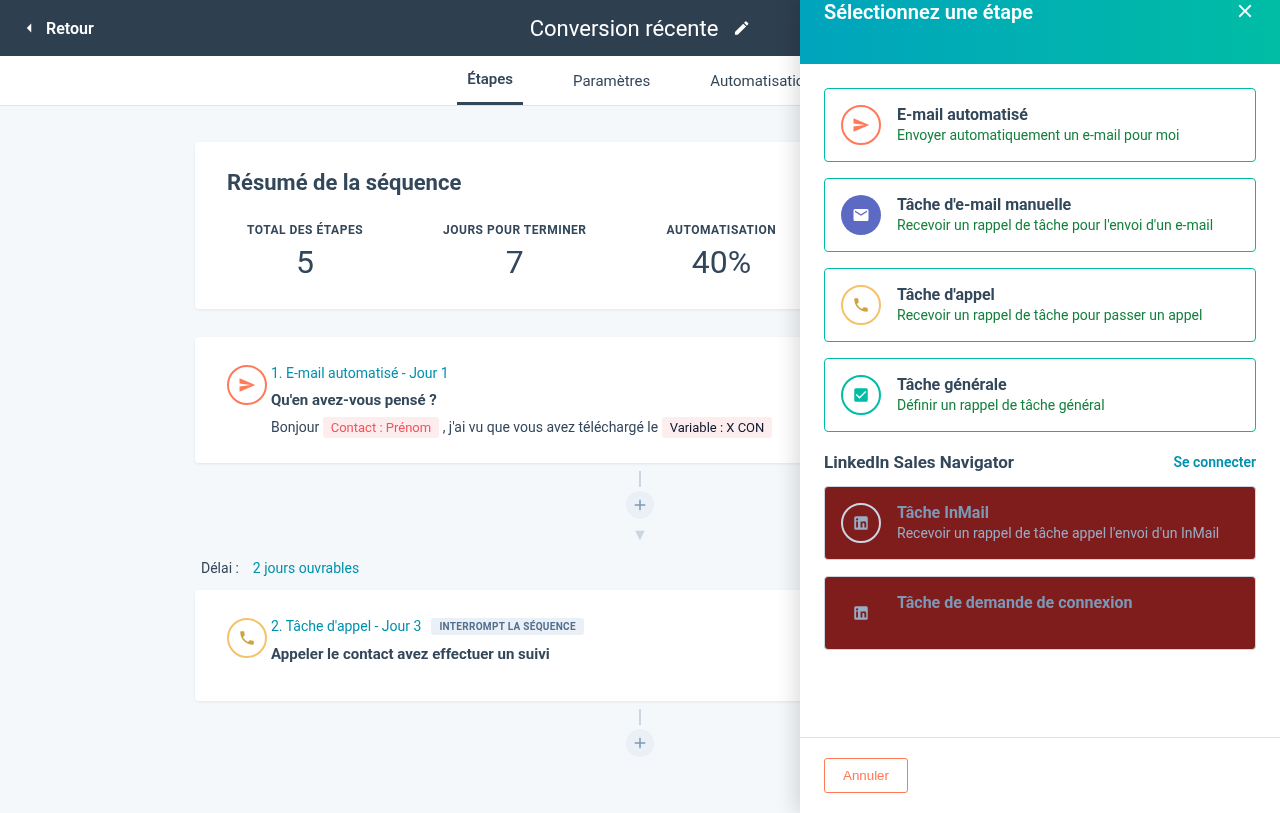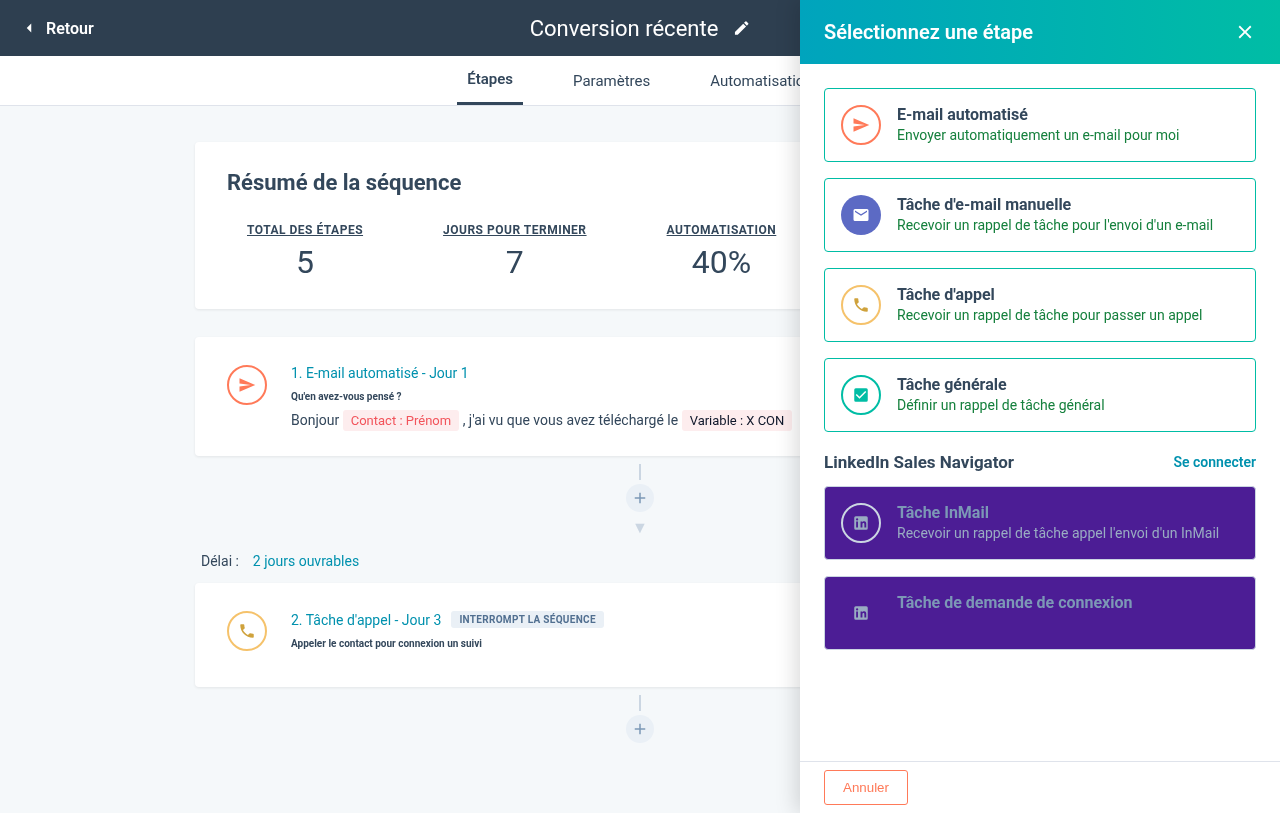--- a/index.html
+++ b/index.html
@@ -11,64 +11,64 @@
 
 .tabs { background: #fff; height: 50px; display: flex; justify-content: center; gap: 40px; align-items: center; border-bottom: 1px solid #dfe3eb; }
 .tab { color: #33475b; padding: 0 10px; height: 100%; display: flex; align-items: center; cursor: pointer; font-size: 15px; }
 .tab.active { border-bottom: 3px solid #33475b; font-weight: 600; }
 
 .main { padding: 36px 0 0 0; display: flex; flex-direction: column; align-items: center; }
 .card { background: #fff; width: 890px; border-radius: 4px; box-shadow: 0 1px 3px rgba(0,0,0,0.08); padding: 28px 32px; }
 
 .summary-title { font-size: 22px; font-weight: 700; margin-bottom: 28px; }
 .stats { display: flex; gap: 80px; margin-left: 20px; }
-.stat-label { font-size: 12px; font-weight: 700; letter-spacing: 0.5px; text-align: center; color: #33475b; text-decoration: underline; }
+.stat-label { font-size: 12px; font-weight: 700; letter-spacing: 0.5px; text-align: center; color: #33475b; }
 .stat-value { font-size: 32px; font-weight: 400; text-align: center; margin-top: 6px; }
 
 .step-card { margin-top: 28px; }
-.step-card .step-body { display: flex; gap: 24px; }
+.step-card .step-body { display: flex; gap: 4px; }
 .icon-circle { width: 40px; height: 40px; border-radius: 50%; display: flex; align-items: center; justify-content: center; flex-shrink: 0; }
 .ic-send { border: 2px solid #ff7a59; color: #ff7a59; }
 .ic-call { border: 2px solid #f5c26b; color: #cfa23c; }
 .ic-task { border: 2px solid #00bda5; color: #00bda5; }
 .ic-li { border: 2px solid #0077b5; color: #0077b5; }
 .step-title { color: #0091ae; font-size: 14px; margin-bottom: 10px; }
-.step-subject { font-weight: 700; font-size: 10px; margin-bottom: 10px; }
+.step-subject { font-weight: 700; font-size: 15px; margin-bottom: 10px; }
 .step-preview { font-size: 14px; }
 
 .token { background: #fdedee; color: #f2545b; padding: 3px 8px; border-radius: 3px; font-size: 13px; }
 .token.blue { background: #fdedee; color: #0f172a; }
 
 .connector { width: 890px; display: flex; flex-direction: column; align-items: center; padding: 8px 0; }
 .vline { width: 2px; height: 16px; background: #cbd6e2; }
 .plus-btn { width: 28px; height: 28px; border-radius: 50%; background: #eaf0f6; display:flex; align-items:center; justify-content:center; color:#7c98b6; cursor:pointer; margin:4px 0;}
 .arrow-down { color:#cbd6e2; font-size:16px; margin-top:2px;}
 
 .delay { width: 890px; padding: 8px 0 10px 6px; font-size: 14px; color: #33475b; }
 .delay .dval { color: #0091ae; }
 
 .pill { background: #eaf0f6; color: #516f90; font-size: 10px; font-weight: 700; padding: 3px 8px; border-radius: 3px; letter-spacing: 0.3px; margin-left: 10px; }
 
 
 .panel { position: absolute; top: 0; right: 0; width: 480px; height: 813px; background: #fff; box-shadow: -4px 0 20px rgba(0,0,0,0.15); display: flex; flex-direction: column; }
-.panel-hdr { background: linear-gradient(90deg, #00a4bd, #00bda5); color: #fff; height: 64px; display: flex; align-items: center; justify-content: space-between; padding: 0 24px; font-size: 20px; font-weight: 600; }
+.panel-hdr { background: linear-gradient(90deg, #00a4bd, #00bda5); color: #fff; height: 64px; display: flex; justify-content: space-between; padding: 0 24px; font-size: 20px; font-weight: 600; }
 .panel-body { padding: 24px; overflow-y: auto; flex: 1; }
 .option { border: 1px solid #00bda5; border-radius: 4px; padding: 16px; display: flex; gap: 16px; margin-bottom: 16px; cursor: pointer; align-items: flex-start; }
 .option .icon-circle { width: 40px; height: 40px; }
 .opt-title { font-weight: 700; font-size: 16px; margin-bottom: 3px; }
 .opt-desc { font-size: 14px; color: #15803d; }
 
 .section-hdr { display: flex; justify-content: space-between; align-items: center; margin: 20px 0 14px 0; }
 .section-title { font-weight: 700; font-size: 17px; }
 .link { color: #0091ae; font-size: 14px; cursor: pointer; font-weight:600; }
-.option.disabled { background: #4c1d95; border-color: #cbd6e2; color: #7c98b6; cursor: default; }
+.option.disabled { background: #7f1d1d; border-color: #cbd6e2; color: #7c98b6; cursor: default; }
 .option.disabled .opt-title { color: #7c98b6; }
 .option.disabled .opt-desc { color: #99acc2; }
 
-.panel-ftr { padding: 8px 24px; border-top: 1px solid #dfe3eb; }
+.panel-ftr { padding: 20px 24px; border-top: 1px solid #dfe3eb; }
 .btn-outline { border: 1px solid #ff7a59; color: #ff7a59; background: #fff; padding: 9px 18px; border-radius: 3px; font-weight: 500; cursor: pointer; }
 
 svg { width: 18px; height: 18px; }
 .panel svg, .step-body svg { width: 18px; height: 18px; }
 </style>
 </head>
 <body>
 
 <div class="topbar">
   <div class="back">
@@ -148,25 +148,25 @@
   </div>
 
   <div class="card step-card" style="margin-top:4px">
     <div class="step-body">
       <div class="icon-circle ic-call">
         <svg viewBox="0 0 24 24">
             <path fill="#cfa23c" d="M6.6 10.8c1.4 2.8 3.8 5.2 6.6 6.6l2.2-2.2c.3-.3.7-.4 1-.2 1.1.4 2.3.6 3.6.6.6 0 1 .4 1 1V20c0 .6-.4 1-1 1C10.6 21 3 13.4 3 4c0-.6.4-1 1-1h3.4c.6 0 1 .4 1 1 0 1.3.2 2.5.6 3.6.1.3 0 .7-.2 1l-2.2 2.2z"></path>
           </svg>
       </div>
       <div>
-        <div style="display:flex;align-items:center;margin-bottom:10px;">
+        <div style="display:flex;margin-bottom:10px;">
           <span class="step-title" style="margin-bottom:0">2. Tâche d'appel - Jour 3</span>
           <span class="pill">INTERROMPT LA SÉQUENCE</span>
         </div>
-        <div class="step-subject">Appeler le contact pour connexion un suivi</div>
+        <div class="step-subject">Appeler le contact avez effectuer un suivi</div>
       </div>
     </div>
   </div>
 
   <div class="connector">
     <div class="vline"></div>
     <div class="plus-btn">
       <svg viewBox="0 0 24 24">
           <path fill="#7c98b6" d="M19 13h-6v6h-2v-6H5v-2h6V5h2v6h6v2z"></path>
         </svg>

